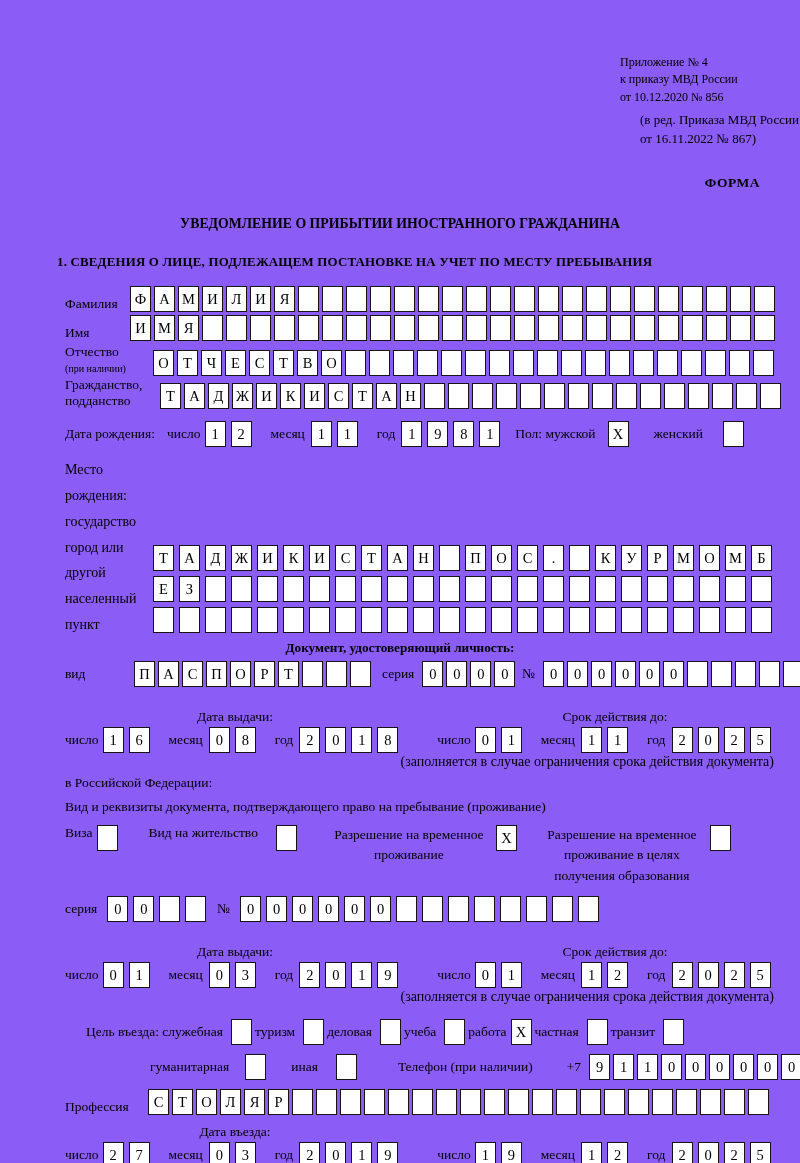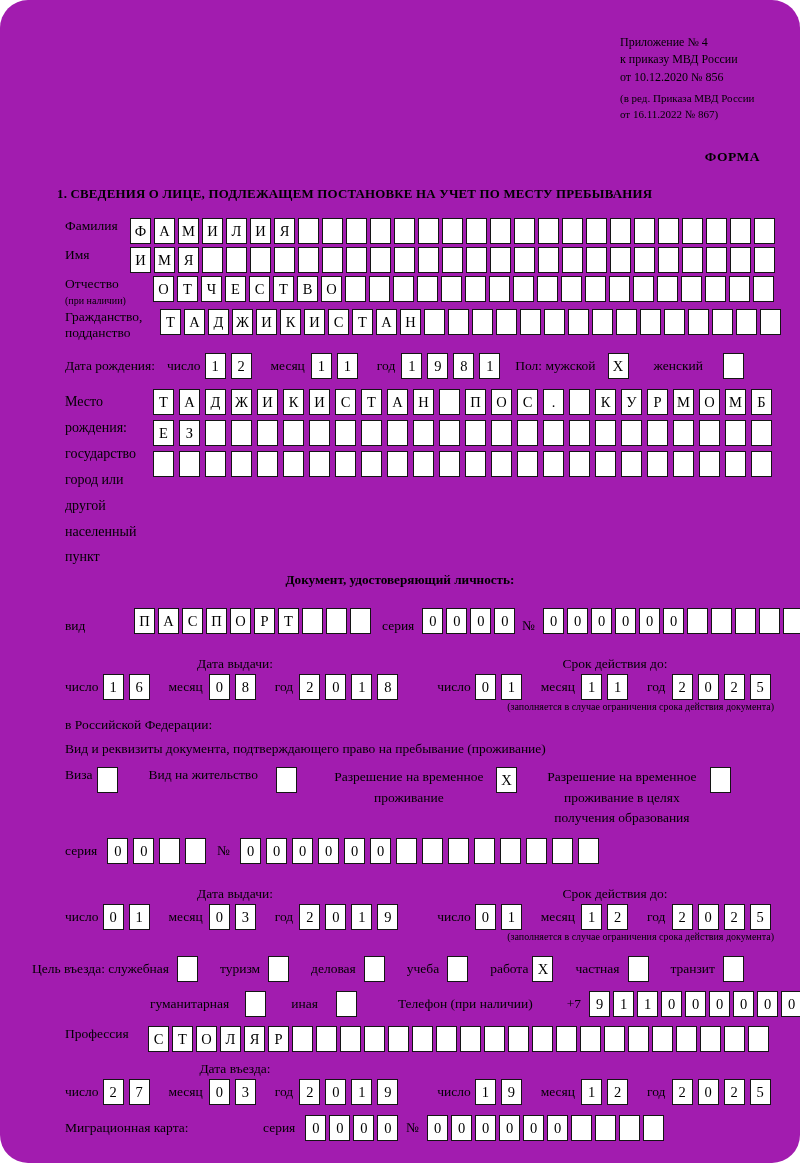--- a/index.html
+++ b/index.html
@@ -1,55 +1,55 @@
 <!DOCTYPE html>
 <html><head>
 <meta charset="utf-8">
 <style>
   html,body{margin:0;padding:0;background:#fff;}
   .page{
-    width:800px;height:1163px;background:#a21caf;color:#000;
+    width:800px;height:1163px;background:#8b5cf6;color:#000;
     font-family:"Liberation Serif","DejaVu Serif",serif;
     font-size:13.5px;position:relative;box-sizing:border-box;
-    overflow:hidden;padding-top:34px;border-radius:28px;
+    overflow:hidden;padding-top:54px;
   }
   .appendix{margin-left:620px;font-size:12px;line-height:1.45;}
-  .appendix .rev{margin-top:5px;font-size:11px;}
+  .appendix .rev{margin-top:5px;font-size:13px;margin-left:20px;}
   .forma{font-weight:bold;font-size:13.5px;text-align:right;padding-right:40px;margin-top:26px;letter-spacing:.5px;}
   .title{font-weight:bold;font-size:13.8px;text-align:center;margin-top:22px;line-height:1.6;}
   .title .u{display:inline-block;width:50px;border-bottom:2px solid #333;height:12px;margin-left:10px;}
   .sec-head{font-weight:bold;font-size:12.9px;margin:20px 0 0 57px;letter-spacing:.2px;}
 
-  .frow{display:flex;align-items:flex-start;margin-left:65px;}
+  .frow{display:flex;align-items:flex-end;margin-left:65px;}
   .lbl{flex:0 0 auto;}
   .flabel{width:65px;flex:0 0 auto;}
   .cgroup{display:inline-flex;flex:0 0 auto;}
   .cell{
     flex:0 0 auto;width:21px;height:26px;border:1.6px solid #141414;margin-right:3px;
     display:inline-flex;align-items:center;justify-content:center;
     font-size:14.5px;line-height:1;box-sizing:border-box;background:#fff;
   }
   .wide .cell{margin-right:5px;}
   .note{font-size:10px;}
   .bold{font-weight:bold;}
   .center{text-align:center;}
   .mt3{margin-top:3px}.mt5{margin-top:5px}
   .dates-hdr{display:flex;margin-left:65px;margin-top:22px;}
   .dates-hdr .h1{width:340px;text-align:center;}
   .dates-hdr .h2{width:330px;margin-left:45px;text-align:center;}
   .daterow{display:flex;align-items:center;margin-left:65px;margin-top:2px;}
   .daterow .lbl{margin-right:4px;}
   .daterow .gap{width:34px;flex:0 0 auto;}
   .daterow .mlbl{margin-left:14px;margin-right:6px;}
-  .fillnote{text-align:right;padding-right:26px;font-size:10px;margin-top:1px;}
+  .fillnote{text-align:right;padding-right:26px;font-size:14px;margin-top:1px;}
   .permit-row{display:flex;align-items:flex-start;margin-left:65px;margin-top:10px;}
   .permit-row .pair{display:flex;align-items:flex-start;}
   .permit-row .pl{text-align:center;line-height:1.5;}
   .cb{margin-left:8px;}
-  .purpose{display:flex;align-items:center;margin-left:32px;margin-top:14px;width:715px;justify-content:space-between;}
+  .purpose{display:flex;align-items:center;margin-left:86px;margin-top:14px;width:715px;justify-content:flex-start;}
   .purpose .item{display:flex;align-items:center;}
   .purpose .item .cgroup{margin-left:8px;}
   .mlines{line-height:1.85;}
   .stack{display:flex;flex-direction:column;}
   .stack .crow{margin-bottom:5px;display:inline-flex;}
 </style>
 </head>
 <body>
 
 <div class="page">
@@ -60,20 +60,21 @@
     <div>от 10.12.2020 № 856</div>
     <div class="rev">
       <div>(в ред. Приказа МВД России</div>
       <div>от 16.11.2022 № 867)</div>
     </div>
   </div>
 
   <div class="forma">ФОРМА</div>
 
   <div class="title">
+    <div>УВЕДОМЛЕНИЕ О ПРИБЫТИИ ИНОСТРАННОГО ГРАЖДАНИНА</div>
   </div>
 
   <div class="sec-head">1. СВЕДЕНИЯ О ЛИЦЕ, ПОДЛЕЖАЩЕМ ПОСТАНОВКЕ НА УЧЕТ ПО МЕСТУ ПРЕБЫВАНИЯ</div>
 
   <div class="frow" style="margin-top:16px;">
     <span class="lbl flabel">Фамилия</span>
     <span class="cgroup">
         <span class="cell">Ф</span>
         <span class="cell">А</span>
         <span class="cell">М</span>
@@ -319,21 +320,21 @@
           <span class="cell"></span>
           <span class="cell"></span>
           <span class="cell"></span>
           <span class="cell"></span>
           <span class="cell"></span>
         </span>
     </span>
   </div>
 
   <div class="center bold" style="margin-top:2px;font-size:13.2px;">Документ, удостоверяющий личность:</div>
-  <div class="daterow" style="margin-top:20px;align-items:flex-end;">
+  <div class="daterow" style="margin-top:5px;">
     <span class="lbl" style="width:65px;">вид</span>
     <span class="cgroup">
         <span class="cell">П</span>
         <span class="cell">А</span>
         <span class="cell">С</span>
         <span class="cell">П</span>
         <span class="cell">О</span>
         <span class="cell">Р</span>
         <span class="cell">Т</span>
         <span class="cell"></span>

